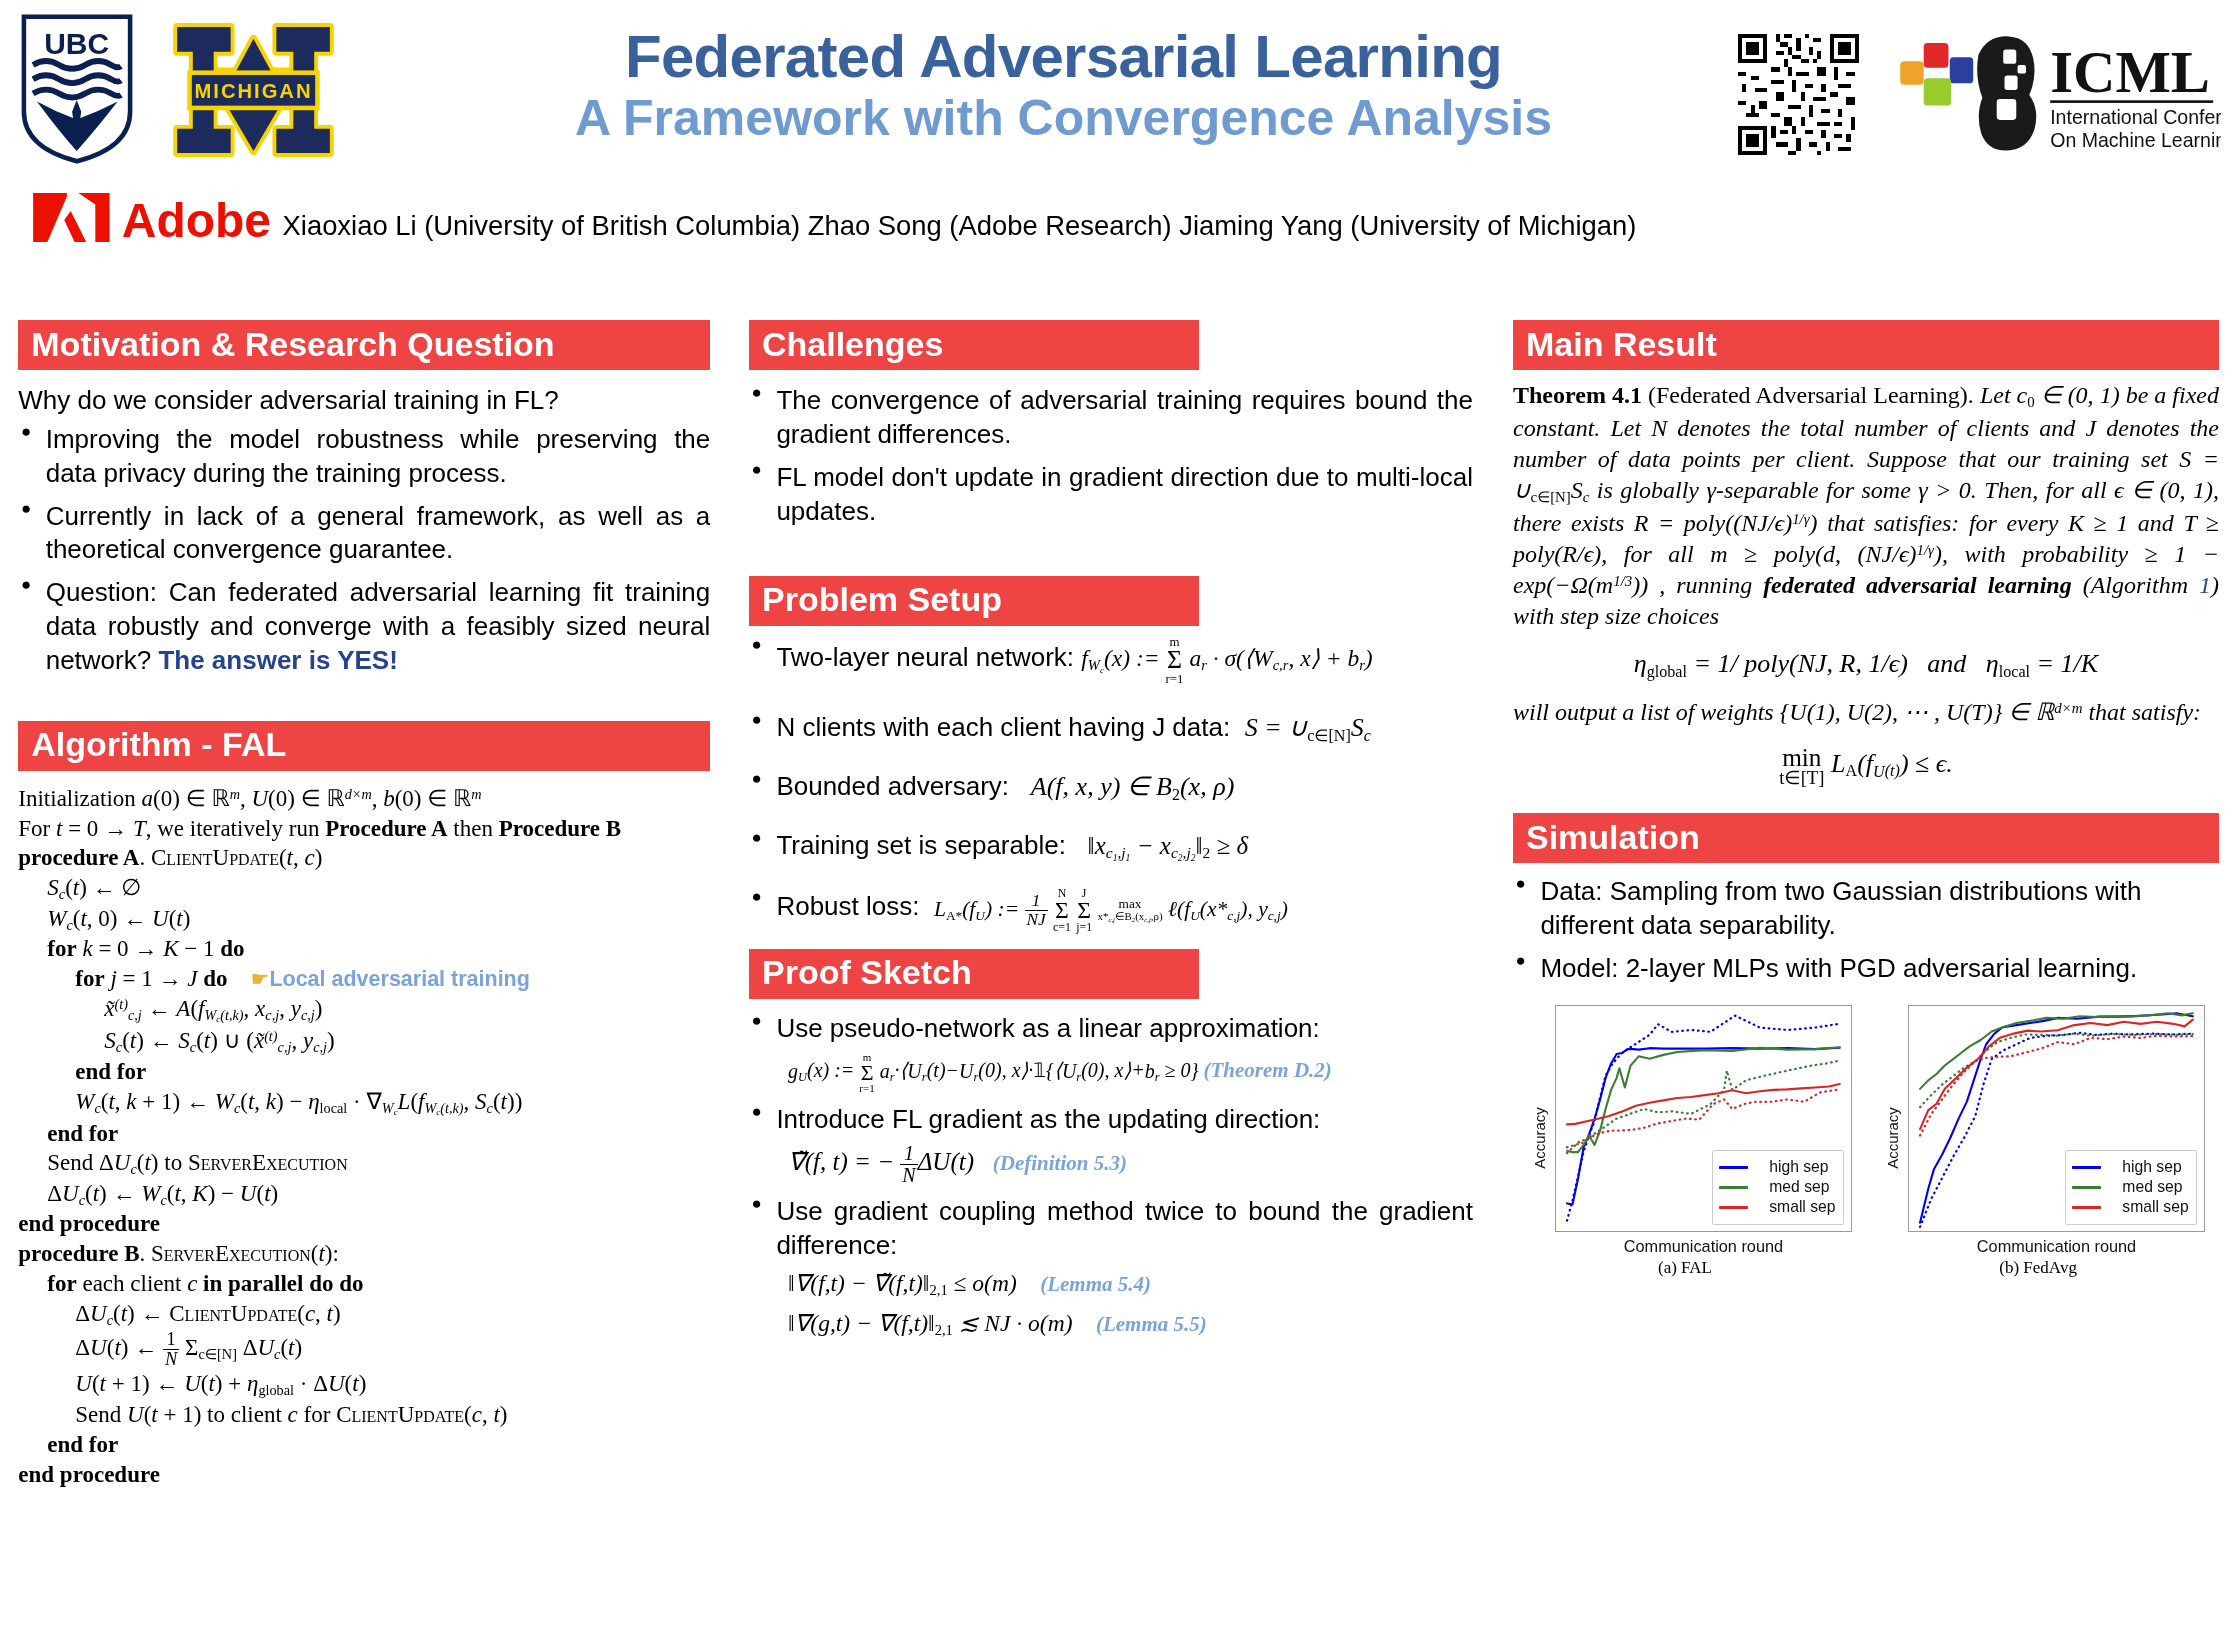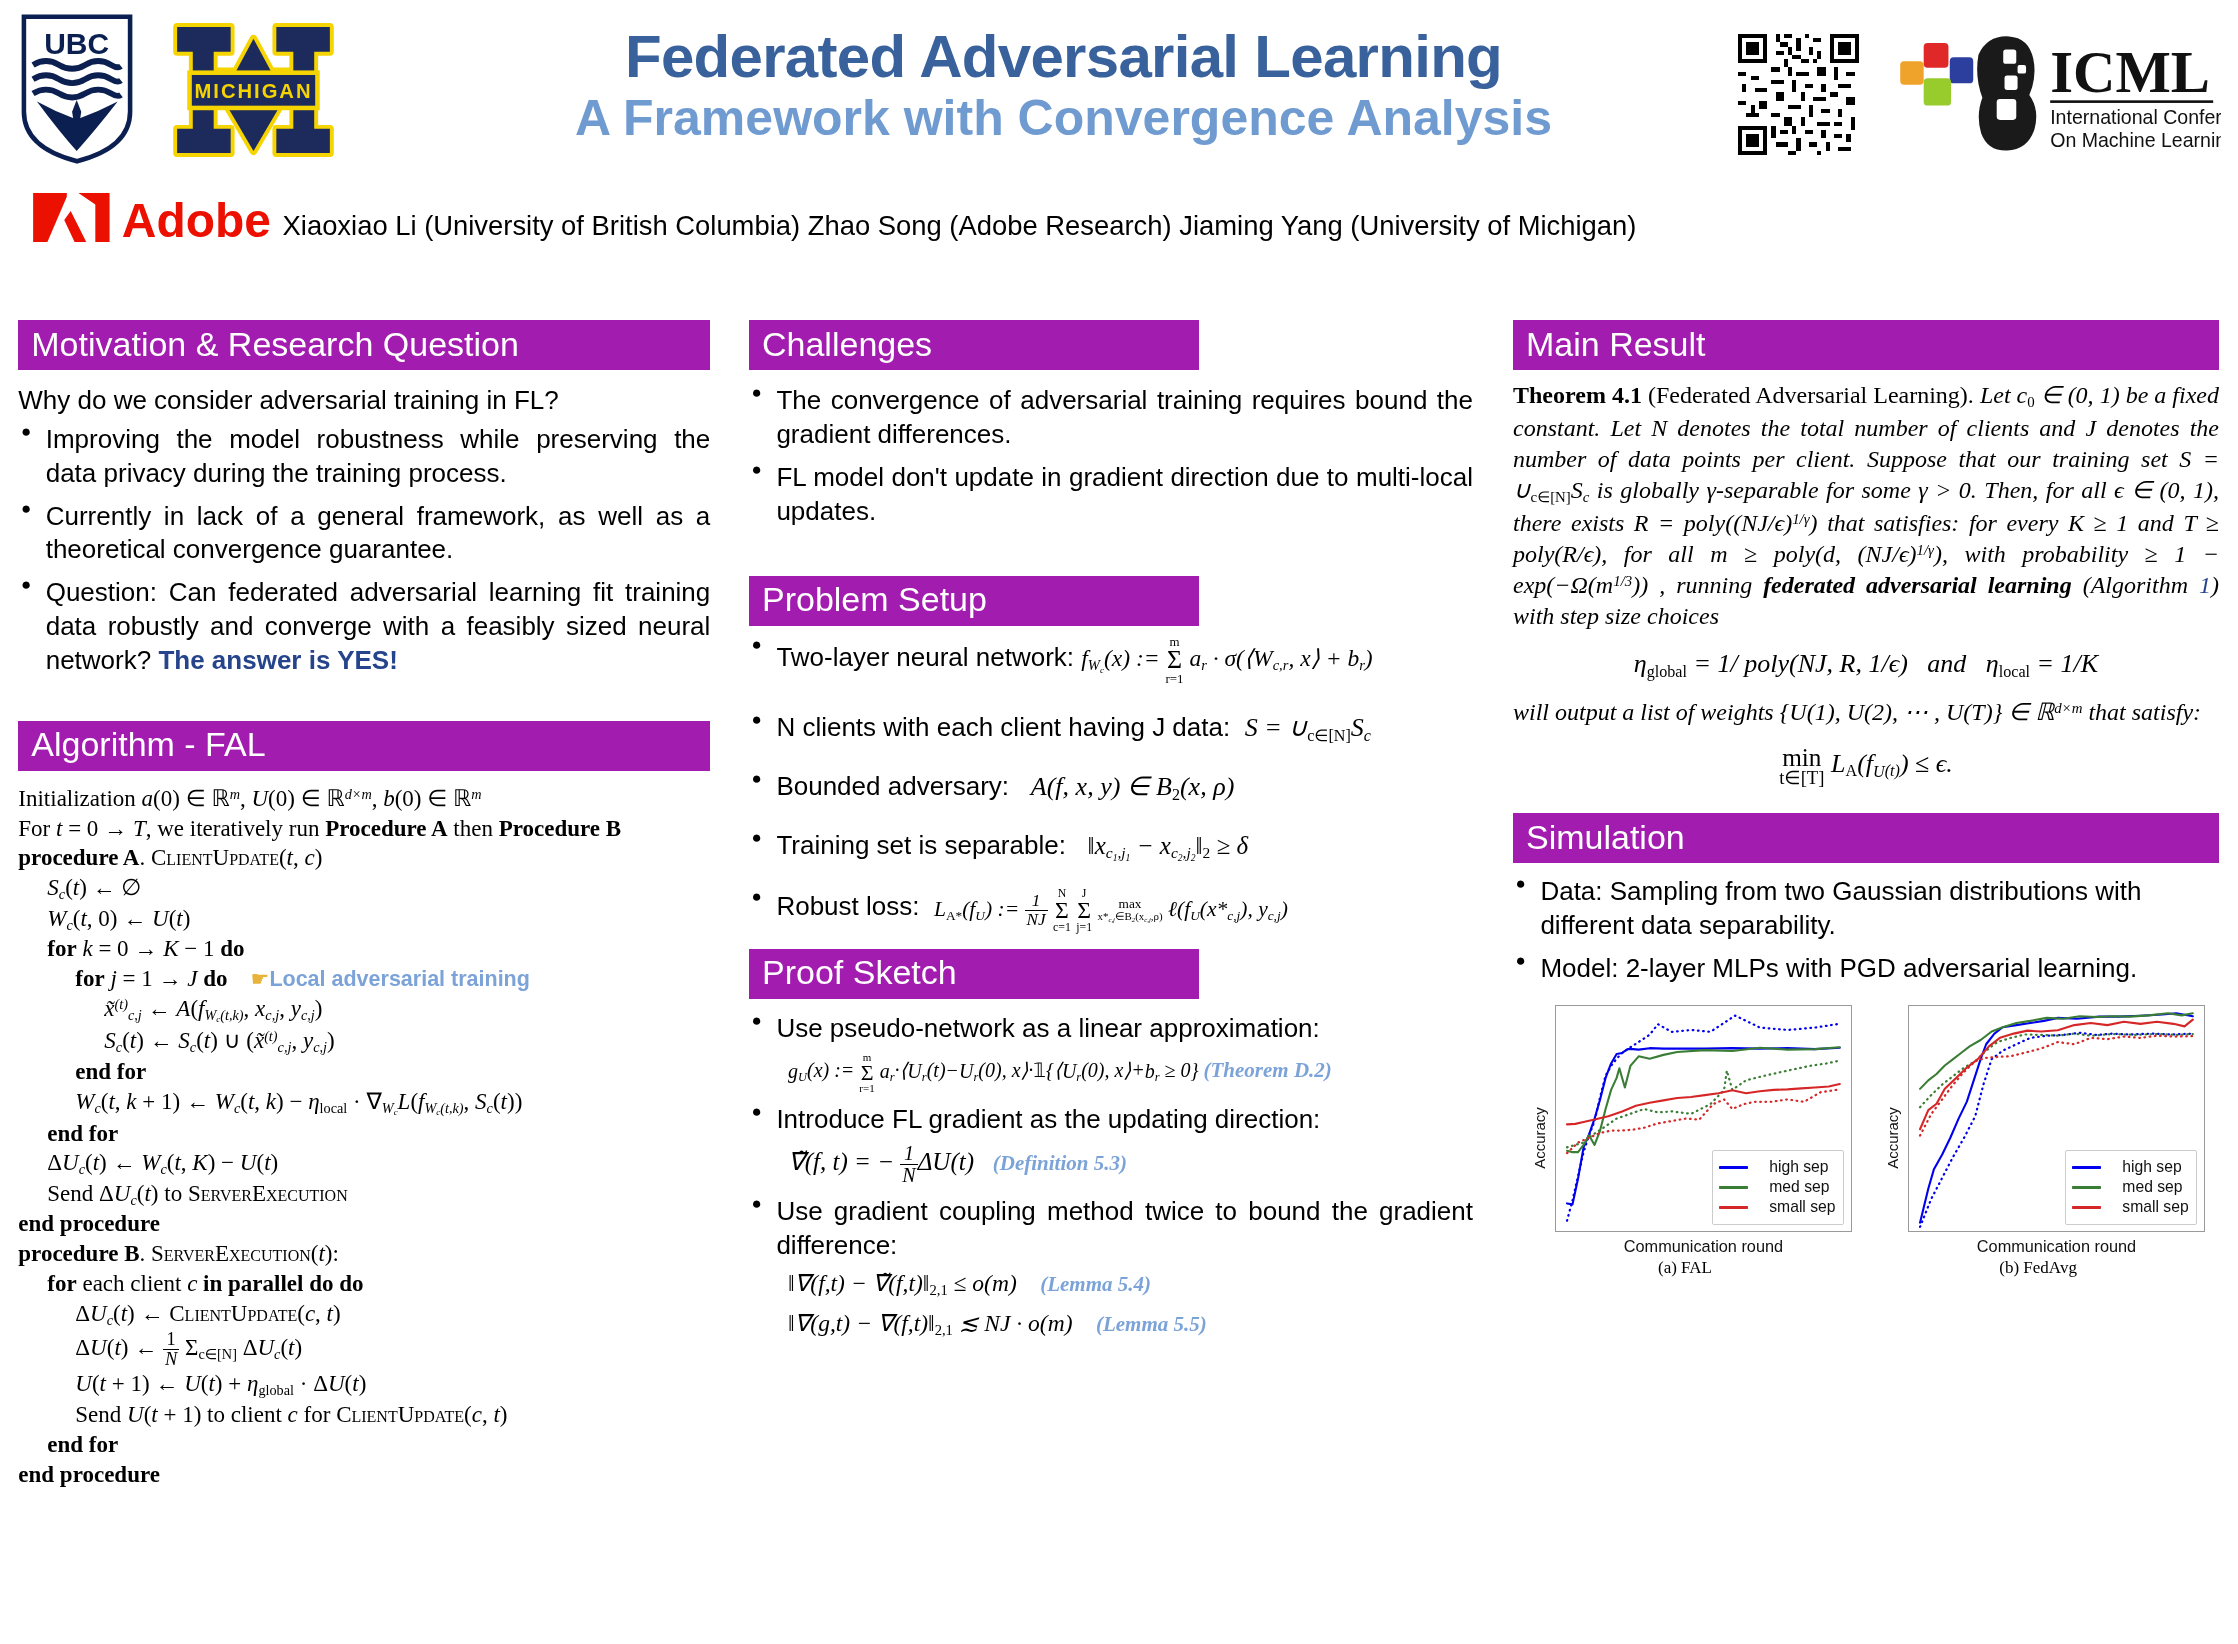--- a/index.html
+++ b/index.html
@@ -37,24 +37,24 @@
   }
 
   
   .columns { position: absolute; top: 320px; left: 0; width: 2239px; height: 1325px; }
   .col { position: absolute; top: 0; }
   .col1 { left: 18.3px; width: 692px; }
   .col2 { left: 749px; width: 724px; }
   .col3 { left: 1513px; width: 706px; }
 
   .section-bar {
-    background: #a21caf;
+    background: #ef4444;
     color: #ffffff;
     font-size: 34px;
-    font-weight: normal;
+    font-weight: bold;
     padding: 7.8px 13px 10.4px 13px;
     line-height: 1.0;
     height: 50px;
     display: flex; align-items: center;
     font-family: "Liberation Sans", sans-serif;
   }
   .section-bar.narrow { width: 450px; text-align: right; }
 
   .body-text { font-size: 26px; line-height: 1.28; color: #000; }
 
@@ -325,22 +325,22 @@
         <span class="ln ind1"><i>S<sub>c</sub></i>(<i>t</i>) ← ∅</span>
         <span class="ln ind1"><i>W<sub>c</sub></i>(<i>t</i>, 0) ← <i>U</i>(<i>t</i>)</span>
         <span class="ln ind1"><span class="bf">for</span> <i>k</i> = 0 → <i>K</i> − 1 <span class="bf">do</span></span>
         <span class="ln ind2"><span class="bf">for</span> <i>j</i> = 1 → <i>J</i> <span class="bf">do</span>
           &nbsp;&nbsp;&nbsp;<span class="hand">☛</span><span class="annot">Local adversarial training</span></span>
         <span class="ln ind3"><i>x̃</i><sup>(t)</sup><sub>c,j</sub> ← <i>A</i>(<i>f</i><sub>W<sub>c</sub>(t,k)</sub>, <i>x<sub>c,j</sub></i>, <i>y<sub>c,j</sub></i>)</span>
         <span class="ln ind3"><i>S<sub>c</sub></i>(<i>t</i>) ← <i>S<sub>c</sub></i>(<i>t</i>) ∪ (<i>x̃</i><sup>(t)</sup><sub>c,j</sub>, <i>y<sub>c,j</sub></i>)</span>
         <span class="ln ind2"><span class="bf">end for</span></span>
         <span class="ln ind2"><i>W<sub>c</sub></i>(<i>t</i>, <i>k</i> + 1) ← <i>W<sub>c</sub></i>(<i>t</i>, <i>k</i>) − <i>η</i><sub style="font-style:normal">local</sub> · ∇<sub>W<sub>c</sub></sub><i>L</i>(<i>f</i><sub>W<sub>c</sub>(t,k)</sub>, <i>S<sub>c</sub></i>(<i>t</i>))</span>
         <span class="ln ind1"><span class="bf">end for</span></span>
+        <span class="ln ind1">Send Δ<i>U<sub>c</sub></i>(<i>t</i>) to <span class="sc">ServerExecution</span></span>
         <span class="ln ind1">Δ<i>U<sub>c</sub></i>(<i>t</i>) ← <i>W<sub>c</sub></i>(<i>t</i>, <i>K</i>) − <i>U</i>(<i>t</i>)</span>
-        <span class="ln ind1">Send Δ<i>U<sub>c</sub></i>(<i>t</i>) to <span class="sc">ServerExecution</span></span>
         <span class="ln"><span class="bf">end procedure</span></span>
         <span class="ln"><span class="bf">procedure B</span>. <span class="sc">ServerExecution</span>(<i>t</i>):</span>
         <span class="ln ind1"><span class="bf">for</span> each client <i>c</i> <span class="bf">in parallel do do</span></span>
         <span class="ln ind2">Δ<i>U<sub>c</sub></i>(<i>t</i>) ← <span class="sc">ClientUpdate</span>(<i>c</i>, <i>t</i>)</span>
         <span class="ln ind2">Δ<i>U</i>(<i>t</i>) ← <span class="frac"><span class="num">1</span><span class="den"><i>N</i></span></span> Σ<sub style="font-style:normal">c∈[N]</sub> Δ<i>U<sub>c</sub></i>(<i>t</i>)</span>
         <span class="ln ind2"><i>U</i>(<i>t</i> + 1) ← <i>U</i>(<i>t</i>) + <i>η</i><sub style="font-style:normal">global</sub> · Δ<i>U</i>(<i>t</i>)</span>
         <span class="ln ind2">Send <i>U</i>(<i>t</i> + 1) to client <i>c</i> for <span class="sc">ClientUpdate</span>(<i>c</i>, <i>t</i>)</span>
         <span class="ln ind1"><span class="bf">end for</span></span>
         <span class="ln"><span class="bf">end procedure</span></span>
       </div>

